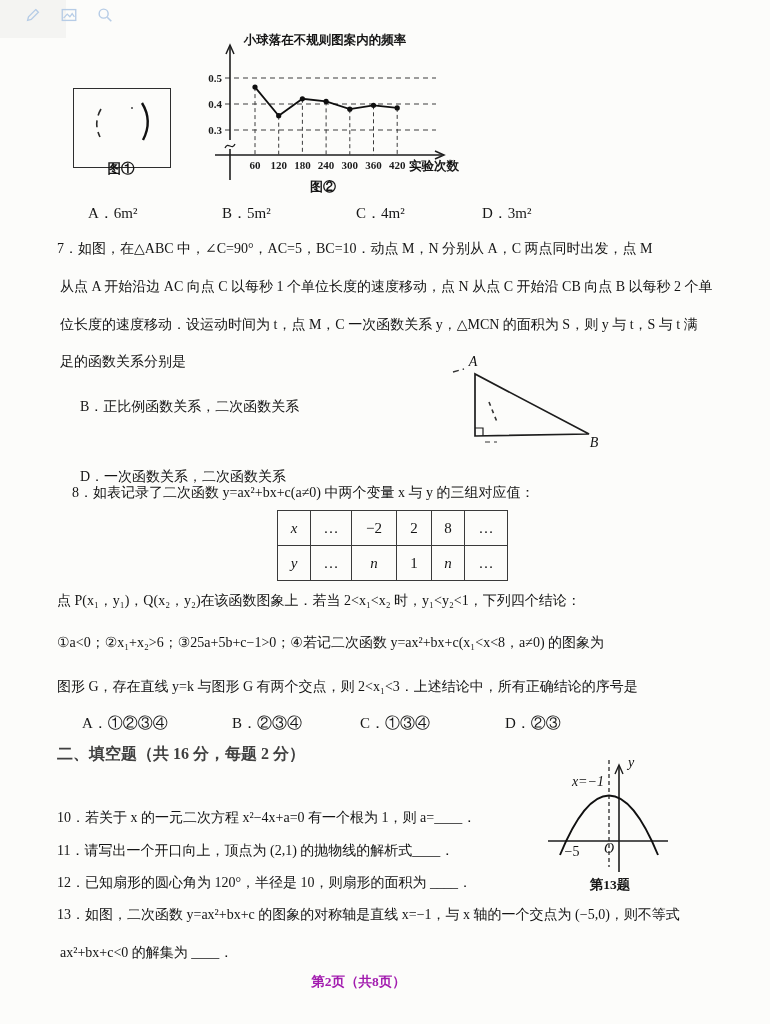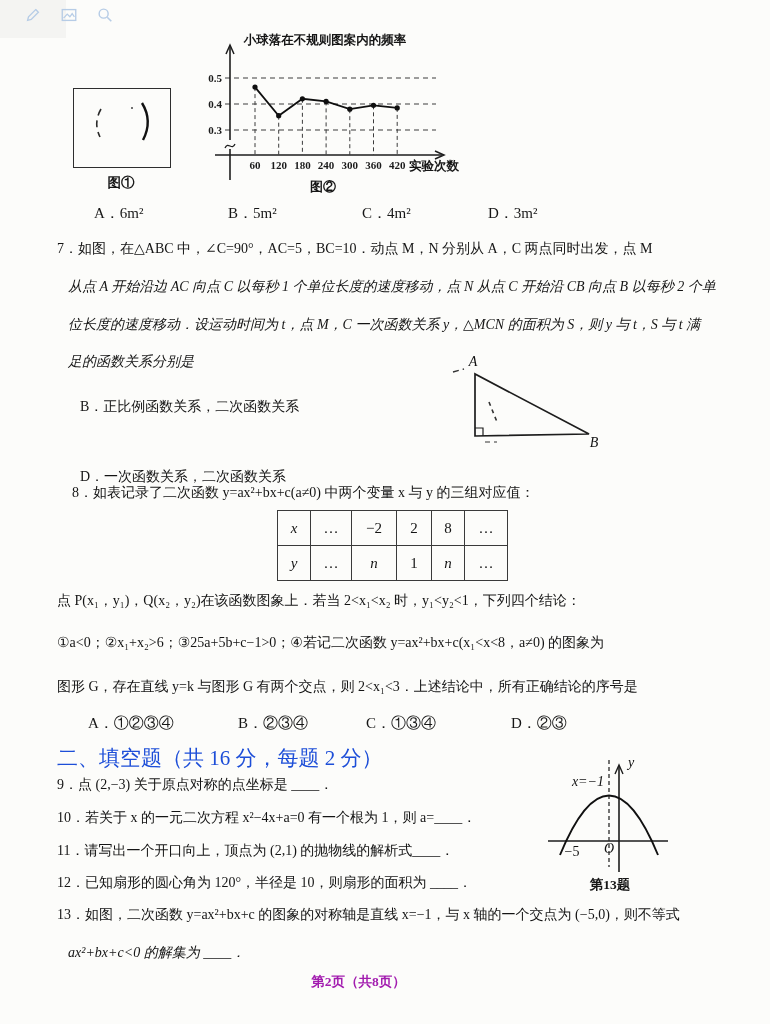--- a/index.html
+++ b/index.html
@@ -3,33 +3,33 @@
 <meta charset="utf-8">
 <style>
   html,body{margin:0;padding:0;}
   body{width:770px;height:1024px;background:#fcfcfa;overflow:hidden;
        font-family:"Liberation Serif","DejaVu Serif",serif;color:#161616;}
   .paper{position:relative;width:770px;height:1024px;background:#fcfcfa;}
   .corner-smudge{position:absolute;left:0;top:0;width:66px;height:38px;background:#f4f4f2;}
   .toolbar{position:absolute;left:24px;top:6px;display:flex;gap:18px;color:#b6cce6;}
   .tool{width:18px;height:18px;}
   .tline{position:absolute;font-size:14px;white-space:nowrap;color:#141414;}
-  .indent{left:68px;font-style:italic;}
+  .indent{left:60px;}
   .optrow{position:absolute;left:0;top:0;width:770px;height:24px;}
-  .optrow span{position:absolute;font-size:15px;white-space:nowrap;margin-left:6px;}
+  .optrow span{position:absolute;font-size:15px;white-space:nowrap;}
   .fig1-box{position:absolute;left:73px;top:88px;width:96px;height:78px;border:1.6px solid #2e2e2e;background:#fcfcfa;}
   .figcap{position:absolute;font-size:13.5px;font-weight:bold;text-align:center;white-space:nowrap;}
   .figsvg{position:absolute;}
   .figlabel{font-family:"Liberation Serif","DejaVu Serif",serif;font-style:italic;font-size:14px;fill:#111;}
   .qtable{position:absolute;left:277px;top:510px;border-collapse:collapse;}
   .qtable td{border:1.6px solid #3a3a3a;text-align:center;vertical-align:middle;
              height:34px;font-size:15px;color:#141414;padding:0;}
   .qtable td.it{font-style:italic;}
   .c1{width:32px}.c2{width:40px}.c3{width:44px}.c4{width:34px}.c5{width:32px}.c6{width:42px}
-  .section-title{position:absolute;font-size:21px;font-weight:normal;white-space:nowrap;color:#1d4ed8;}
+  .section-title{position:absolute;font-size:16px;font-weight:bold;white-space:nowrap;color:#404040;}
   .footer{position:absolute;left:0;top:973px;width:717px;text-align:center;
           font-size:13.5px;font-weight:bold;color:#a21caf;}
 </style>
 </head>
 <body>
 
 <div class="paper">
 
   <div class="corner-smudge"></div>
 
@@ -47,21 +47,21 @@
     </svg>
   </div>
 
   <div class="fig1-box">
     <svg width="96" height="78">
       <path d="M 27 20 Q 19 34 26 48" stroke="#2a2a2a" stroke-width="1.6" fill="none" stroke-dasharray="7 5"></path>
       <path d="M 68 14 Q 79 32 69 51" stroke="#111" stroke-width="2.4" fill="none"></path>
       <circle cx="58" cy="19" r="1" fill="#444"></circle>
     </svg>
   </div>
-  <div class="figcap" style="left:73px;top:174px;width:96px;">图①</div>
+  <div class="figcap" style="left:73px;top:160px;width:96px;">图①</div>
 
   <svg id="freq-chart" class="figsvg" style="left:190px;top:28px;" width="280" height="172">
       <text x="135" y="16" text-anchor="middle" font-size="12.5" font-weight="bold" fill="#151515">小球落在不规则图案内的频率</text>
       <line x1="35" y1="50.00000000000001" x2="246" y2="50.00000000000001" stroke="#3c3c3c" stroke-width="1" stroke-dasharray="5 4"></line>
       <text x="32" y="54.00000000000001" text-anchor="end" font-size="11" font-weight="bold" fill="#1b1b1b">0.5</text>
       <line x1="35" y1="76" x2="246" y2="76" stroke="#3c3c3c" stroke-width="1" stroke-dasharray="5 4"></line>
       <text x="32" y="80" text-anchor="end" font-size="11" font-weight="bold" fill="#1b1b1b">0.4</text>
       <line x1="35" y1="102" x2="246" y2="102" stroke="#3c3c3c" stroke-width="1" stroke-dasharray="5 4"></line>
       <text x="32" y="106" text-anchor="end" font-size="11" font-weight="bold" fill="#1b1b1b">0.3</text>
       <line x1="40" y1="18" x2="40" y2="152" stroke="#1d1d1d" stroke-width="1.6"></line>
@@ -150,21 +150,20 @@
 
   <div class="optrow" style="top:714px;">
     <span style="left:82px">A．①②③④</span>
     <span style="left:232px">B．②③④</span>
     <span style="left:360px">C．①③④</span>
     <span style="left:505px">D．②③</span>
   </div>
 
   <div class="section-title" style="left:57px;top:744px">二、填空题（共 16 分，每题 2 分）</div>
 
-  <div class="tline" style="left:57px;top:776px">9．点 (2,−3) 关于原点对称的点坐标是 ____．</div>
   <div class="tline" style="left:57px;top:809px">10．若关于 x 的一元二次方程 x²−4x+a=0 有一个根为 1，则 a=____．</div>
   <div class="tline" style="left:57px;top:842px">11．请写出一个开口向上，顶点为 (2,1) 的抛物线的解析式____．</div>
   <div class="tline" style="left:57px;top:874px">12．已知扇形的圆心角为 120°，半径是 10，则扇形的面积为 ____．</div>
 
   <svg class="figsvg" style="left:540px;top:752px" width="175" height="122">
     <line x1="8" y1="89" x2="128" y2="89" stroke="#1d1d1d" stroke-width="1.6"></line>
     <line x1="79" y1="14" x2="79" y2="120" stroke="#1d1d1d" stroke-width="1.6"></line>
     <path d="M 75 22 L 79 13 L 83 22" fill="none" stroke="#1d1d1d" stroke-width="1.4"></path>
     <line x1="69" y1="8" x2="69" y2="115" stroke="#2a2a2a" stroke-width="1.3" stroke-dasharray="4 3"></line>
     <path d="M 20 103 Q 69 -16 118 103" fill="none" stroke="#111" stroke-width="1.9"></path>

